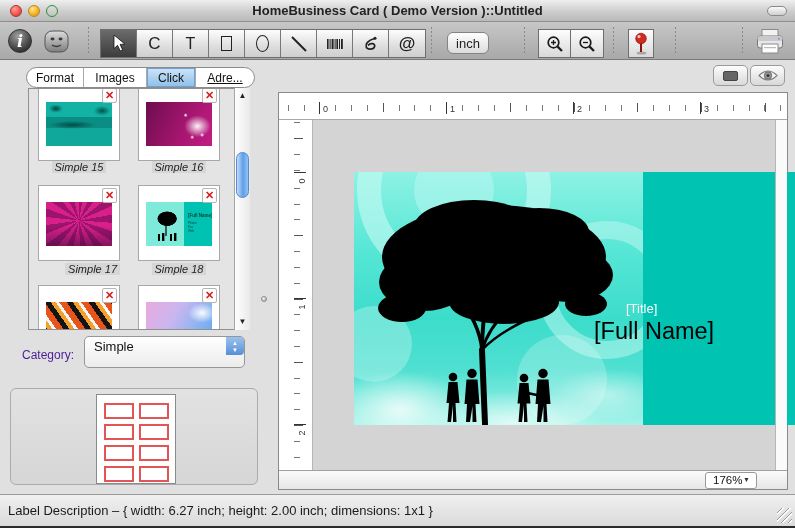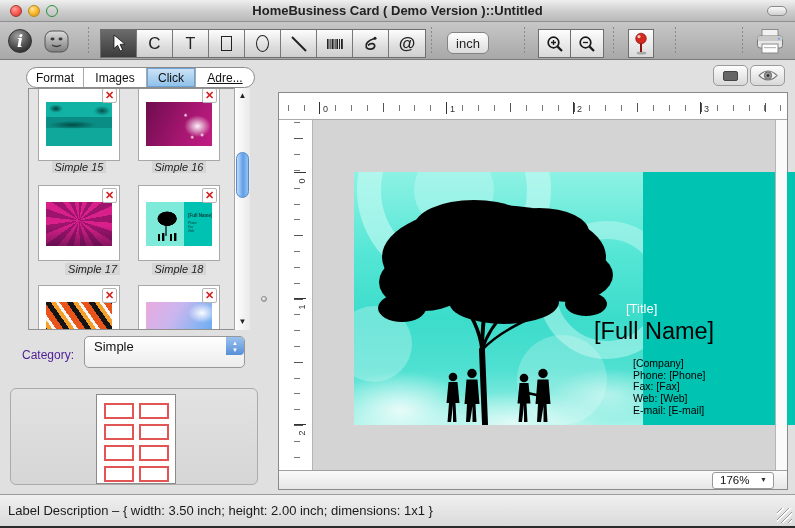--- a/index.html
+++ b/index.html
@@ -114,21 +114,21 @@
   .vnum{position:absolute;left:6px;font-size:9px;color:#333;transform:rotate(-90deg);}
   .cvbg{position:absolute;left:34px;top:27px;width:462px;height:350px;background:#d4d4d4;}
   .cvscroll{position:absolute;left:496px;top:27px;width:12px;height:350px;background:#fafafa;border-left:1px solid #b5b5b5;}
   .cvbottom{position:absolute;left:0;top:377px;width:508px;height:19px;border-top:1px solid #a0a0a0;
     background:linear-gradient(#fbfbfb,#e6e6e6);}
   .seg{position:absolute;left:32px;top:2px;height:16px;display:flex;border:1px solid #8c8c8c;border-radius:9px;
     overflow:hidden;background:#fff;}
   .seg .s{padding:0 12px;font-size:11.5px;color:#111;display:flex;align-items:center;border-right:1px solid #aaa;}
   .seg .s:last-child{border-right:none;}
   .seg .s.active{background:linear-gradient(#cfe4f7,#7fb9e8);box-shadow:inset 0 0 0 1px #5e99cf;}
-  .zoomctl{position:absolute;right:13px;top:1px;width:62px;height:17px;border:1px solid #999;border-radius:3px;
+  .zoomctl{position:absolute;right:30px;top:1px;width:52px;height:17px;border:1px solid #999;border-radius:3px;
     background:#fff;font-size:11.5px;color:#111;}
   
   .card{position:absolute;left:41px;top:52px;width:444px;height:253px;overflow:hidden;background:#3cdccb;}
   .card-left{position:absolute;left:0;top:0;width:289px;height:253px;
     background:
       radial-gradient(95px 55px at 16% 94%,rgba(255,255,255,.8),transparent 70%),
       radial-gradient(130px 45px at 55% 99%,rgba(255,255,255,.65),transparent 70%),
       radial-gradient(80px 38px at 88% 88%,rgba(255,255,255,.45),transparent 70%),
       linear-gradient(180deg,#8df2e4 0%,#55e6d5 32%,#3cdccb 58%,#4fe0d1 78%,#a5f3e9 100%);}
   .bgname{position:absolute;left:113px;top:58px;font-size:21px;color:#0a4a44;}
@@ -431,38 +431,31 @@
               <path d="M165.5 211 L174.5 211 L176.5 231.5 L172.5 231.5 L173.5 250 L170 250 L170 233 L168 250 L164.5 250 L166 231.5 L163.5 231.5 Z"></path>
               <circle cx="189" cy="201.5" r="4.7"></circle>
               <path d="M183.5 207.5 L194.5 207.5 L196.5 232 L192.5 232 L193.5 250 L189.5 250 L189.5 234 L187 250 L183 250 L184 232 L181.5 232 Z"></path>
               <path d="M175 220 L184 222 L183.5 224.5 L174.5 222.5 Z"></path>
             </g>
           </svg>
         </div>
         <div class="card-right"></div>
         <div class="cardtitle">[Title]</div>
         <div class="cardname">[Full Name]</div>
-        <div class="contact">
-          <div>[Company]</div>
-          <div><span>Phone:</span>&nbsp;<span>[Phone]</span></div>
-          <div><span>Fax:</span>&nbsp;<span>[Fax]</span></div>
-          <div><span>Web:</span>&nbsp;<span>[Web]</span></div>
-          <div><span>E-mail:</span>&nbsp;<span>[E-mail]</span></div>
-        </div>
       </div>
     </div>
 
     <div class="cvscroll"></div>
 
     <div class="cvbottom">
       <div class="zoomctl">
         <span style="position:absolute;left:7px;top:1px;">176%</span>
         <span style="position:absolute;right:6px;top:3px;font-size:7px;color:#333;">▼</span>
       </div>
     </div>
   </div>
 
   <div class="statusbar">
-    <div class="statustext">Label Description – { width: 3.50 inch; height: 2.00 inch; dimensions: 1x1 }</div>
+    <div class="statustext">Label Description – { width: 6.27 inch; height: 2.00 inch; dimensions: 1x1 }</div>
     <div class="resizegrip"></div>
   </div>
 
 </div>
 
 </body></html>

